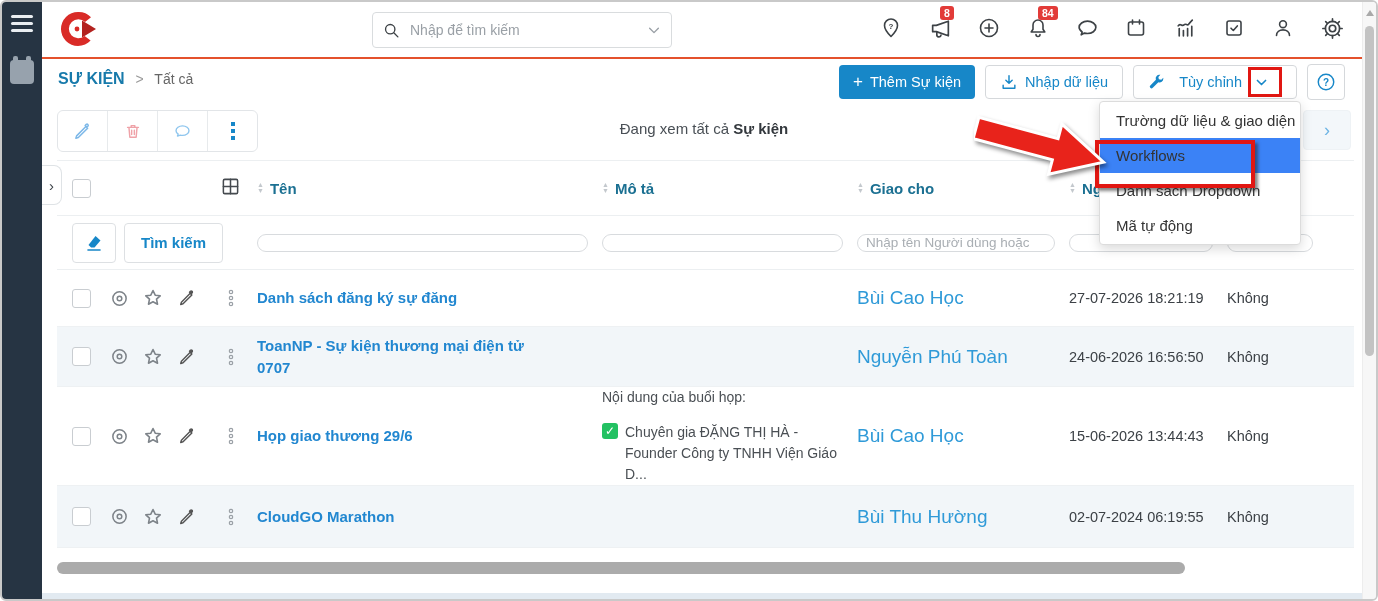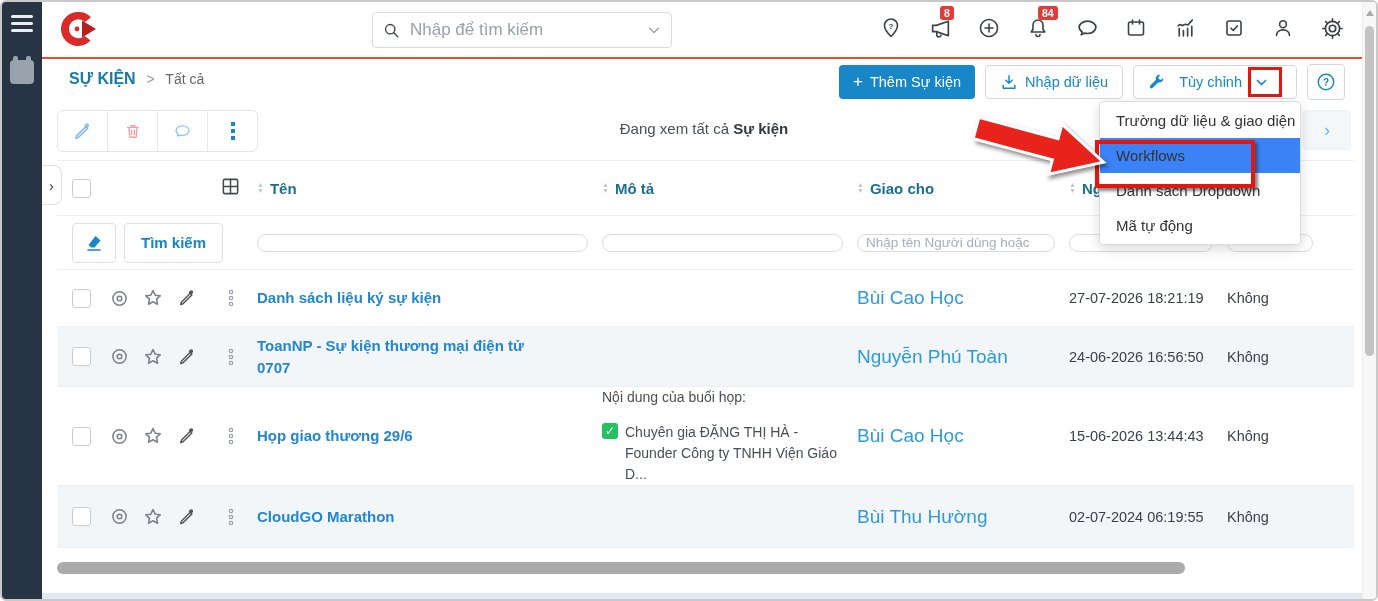--- a/index.html
+++ b/index.html
@@ -13,34 +13,34 @@
   .rail .cal:before{content:"";position:absolute;top:-4px;left:3px;width:5px;height:6px;background:#97a2ad;border-radius:2px;}
   .rail .cal:after{content:"";position:absolute;top:-4px;right:3px;width:5px;height:6px;background:#97a2ad;border-radius:2px;}
   
   .topbar{position:absolute;left:40px;right:0;top:0;height:55px;background:#fff;border-bottom:2px solid #e4512c;z-index:4;}
   .logo{position:absolute;left:16px;top:7px;display:flex;align-items:center;}
   .logo-txt{margin-left:8px;line-height:1;}
   .logo-name{font-size:21px;font-weight:bold;color:#1576bb;letter-spacing:.5px;}
   .logo-tag{font-size:6.5px;color:#d93a2b;font-weight:bold;margin-top:3px;letter-spacing:.2px;}
   .search{position:absolute;left:330px;top:10px;width:300px;height:36px;border:1px solid #d9dcde;border-radius:4px;
           display:flex;align-items:center;padding:0 10px;box-sizing:border-box;background:#fff;}
-  .search input{flex:1;border:none;outline:none;font-size:17px;color:#a21caf;margin:0 8px;font-family:inherit;background:transparent;}
+  .search input{flex:1;border:none;outline:none;font-size:14px;color:#a21caf;margin:0 8px;font-family:inherit;background:transparent;}
   .search input::placeholder{color:#9aa0a6;}
   .topicons{position:absolute;right:32px;top:14px;display:flex;gap:25px;align-items:center;}
   .tico{position:relative;width:24px;height:24px;display:flex;align-items:center;justify-content:center;}
   .badge{position:absolute;top:-10px;left:12px;background:#e23b38;color:#fff;font-size:10.5px;font-weight:bold;
          padding:1px 4px;border-radius:3px;line-height:12px;}
   svg.ic{stroke:#3d4246;fill:none;stroke-width:1.6;stroke-linecap:round;stroke-linejoin:round;}
   
   .vscroll{position:absolute;right:0;top:0;width:13px;height:100%;background:#f7f7f7;border-left:1px solid #ededed;z-index:30;}
   .vscroll .up{position:absolute;top:8px;left:3px;width:0;height:0;border-left:4px solid transparent;border-right:4px solid transparent;border-bottom:6px solid #a9a9a9;}
   .vscroll .thumb{position:absolute;left:2px;top:24px;width:9px;height:330px;background:#c3c3c3;border-radius:5px;}
   
   .crumbrow{position:absolute;left:40px;right:13px;top:57px;height:42px;background:#fff;}
-  .crumb{position:absolute;left:16px;top:11px;font-size:14px;color:#666;margin-left:11px;}
+  .crumb{position:absolute;left:16px;top:11px;font-size:14px;color:#666;}
   .crumb .mod{color:#177aab;font-weight:bold;font-size:16px;}
   .crumb .sep{color:#999;margin:0 7px;}
   .actbtns{position:absolute;right:18px;top:5px;display:flex;gap:10px;align-items:center;}
   .btn{height:34px;border-radius:4px;display:flex;align-items:center;padding:0 14px;font-size:14.5px;box-sizing:border-box;cursor:pointer;}
   .btn-primary{background:#1787c8;color:#fff;}
   .btn-light{background:#fff;border:1px solid #d5d8db;color:#1787c8;}
   .btn svg{margin-right:7px;}
   .chev-wrap{display:inline-flex;align-items:center;justify-content:center;border:3px solid #e11712;width:28px;height:24px;margin-left:6px;}
   .helpbtn{width:36px;height:34px;border:1px solid #d5d8db;border-radius:4px;display:flex;align-items:center;justify-content:center;background:#fff;}
   
@@ -351,21 +351,21 @@
           </svg>
         </div>
       <div class="rowicons">
           <svg width="6" height="18" viewBox="0 0 6 18">
             <circle cx="3" cy="3" r="1.7" fill="none" stroke="#9aa0a6" stroke-width="1.2"></circle>
             <circle cx="3" cy="9" r="1.7" fill="none" stroke="#9aa0a6" stroke-width="1.2"></circle>
             <circle cx="3" cy="15" r="1.7" fill="none" stroke="#9aa0a6" stroke-width="1.2"></circle>
           </svg>
         </div>
       <div class="name">
-          <a href="#">Danh sách liệu ký sự kiện</a>
+          <a href="#">Danh sách đăng ký sự đăng</a>
         </div>
       <div class="desc"></div>
       <div class="who">Bùi Cao Học</div>
       <div class="when">27-07-2026 18:21:19</div>
       <div class="flag">Không</div>
     </div>
 
     <div class="grid trow alt h60">
       <div>
           <div class="cb"></div>

